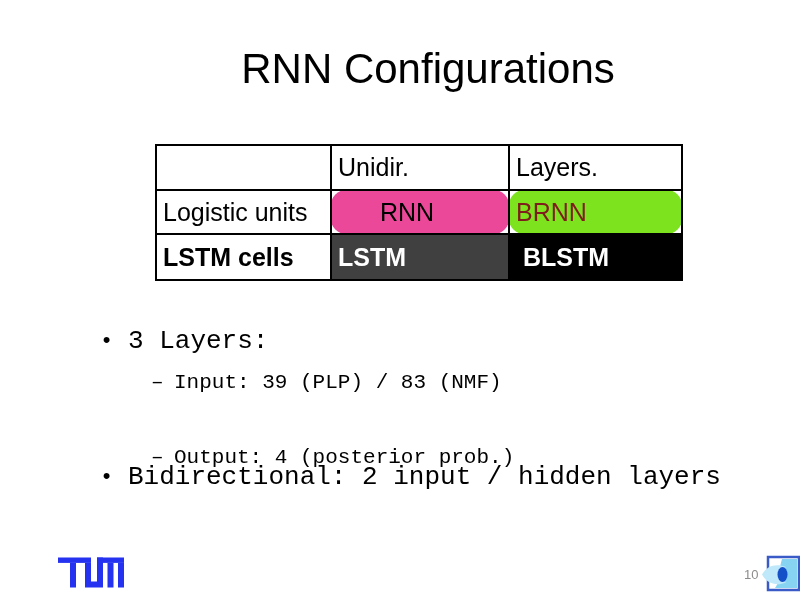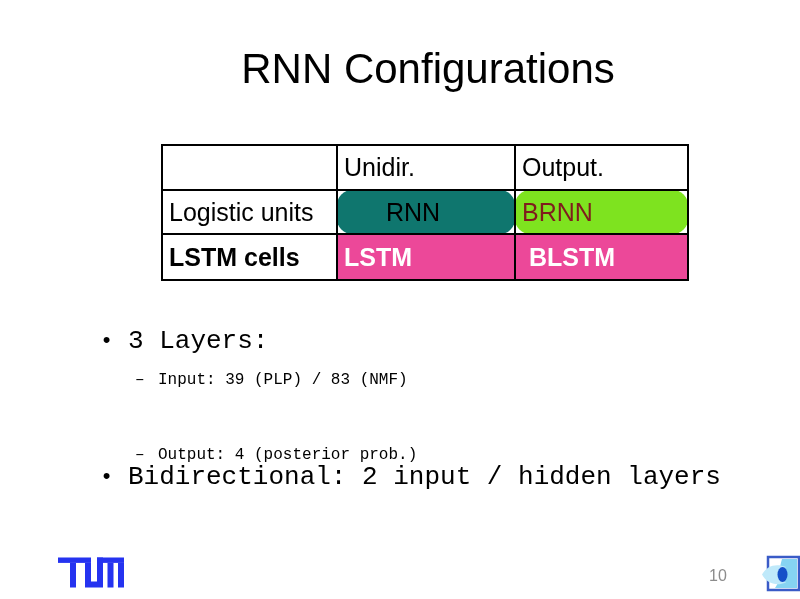--- a/index.html
+++ b/index.html
@@ -5,68 +5,68 @@
   html,body{margin:0;padding:0;background:#ffffff;}
   .slide{
     position:relative;width:800px;height:599px;background:#ffffff;
     font-family:"Liberation Sans", sans-serif;color:#000;overflow:hidden;margin-left:28px;
   }
   .title{
     position:absolute;top:44px;left:0;width:100%;text-align:center;
     font-size:42px;line-height:50px;color:#000;white-space:nowrap;
   }
   table.cfg{
-    position:absolute;left:133px;top:144px;width:526px;
+    position:absolute;left:127px;top:144px;width:526px;
     border-collapse:collapse;table-layout:fixed;
   }
   table.cfg td{
     border:2px solid #000;font-size:25px;padding:0 0 0 6px;
     vertical-align:middle;overflow:hidden;white-space:nowrap;
     background:#ffffff;font-weight:normal;
   }
   tr.hrow td{height:43px;}
   tr.row1 td{height:42px;border-radius:15px;}
   tr.row2 td{height:44px;font-weight:bold;}
   .bullet-line{position:absolute;white-space:nowrap;font-family:Liberation Mono, monospace;}
   .lvl1{left:72px;font-size:26px;}
-  .lvl2{left:107px;font-size:16px;}
+  .lvl2{left:123px;font-size:21px;}
   .lvl1 .marker{display:inline-block;width:28px;font-size:22px;vertical-align:1px;}
   .lvl2 .marker{display:inline-block;width:23px;}
-  .page-num{position:absolute;left:681px;top:567px;font-size:16px;color:#8c8c8c;}
+  .page-num{position:absolute;left:716px;top:567px;font-size:13px;color:#8c8c8c;}
   .tum-logo{position:absolute;left:30px;top:554px;width:66px;height:37px;}
   .mmk-logo{position:absolute;left:733px;top:554px;width:42px;height:42px;}
 </style>
 </head>
 <body>
 
 <div class="slide">
 
   <div class="title">RNN Configurations</div>
 
   <table class="cfg">
     <colgroup>
       <col style="width:175px">
         <col style="width:178px">
         <col style="width:173px">
     </colgroup>
     <tbody>
         <tr class="hrow">
       <td></td>
       <td>Unidir.</td>
-      <td>Output.</td>
+      <td>Layers.</td>
     </tr>
     <tr class="row1">
       <td>Logistic units</td>
-      <td style="background-color: #0f766e; color: rgb(0, 0, 0); padding-left: 48px;">RNN</td>
+      <td style="background-color: #ec4899; color: rgb(0, 0, 0); padding-left: 48px;">RNN</td>
       <td style="background-color: rgb(126, 227, 31); color: #7f1d1d;">BRNN</td>
     </tr>
     <tr class="row2">
       <td>LSTM cells</td>
-      <td style="background-color: #ec4899; color: rgb(255, 255, 255);">LSTM</td>
-      <td style="background-color: #ec4899; color: rgb(255, 255, 255); padding-left: 13px;">BLSTM</td>
+      <td style="background-color: #404040; color: rgb(255, 255, 255);">LSTM</td>
+      <td style="background-color: #000000; color: rgb(255, 255, 255); padding-left: 13px;">BLSTM</td>
     </tr>
   </tbody>
     </table>
 
   <div class="bullet-line lvl1" style="top:326px;">
     <span class="marker">•</span><span>3 Layers:</span>
   </div>
   <div class="bullet-line lvl2" style="top:371px;">
     <span class="marker">–</span><span>Input: 39 (PLP) / 83 (NMF)</span>
   </div>

